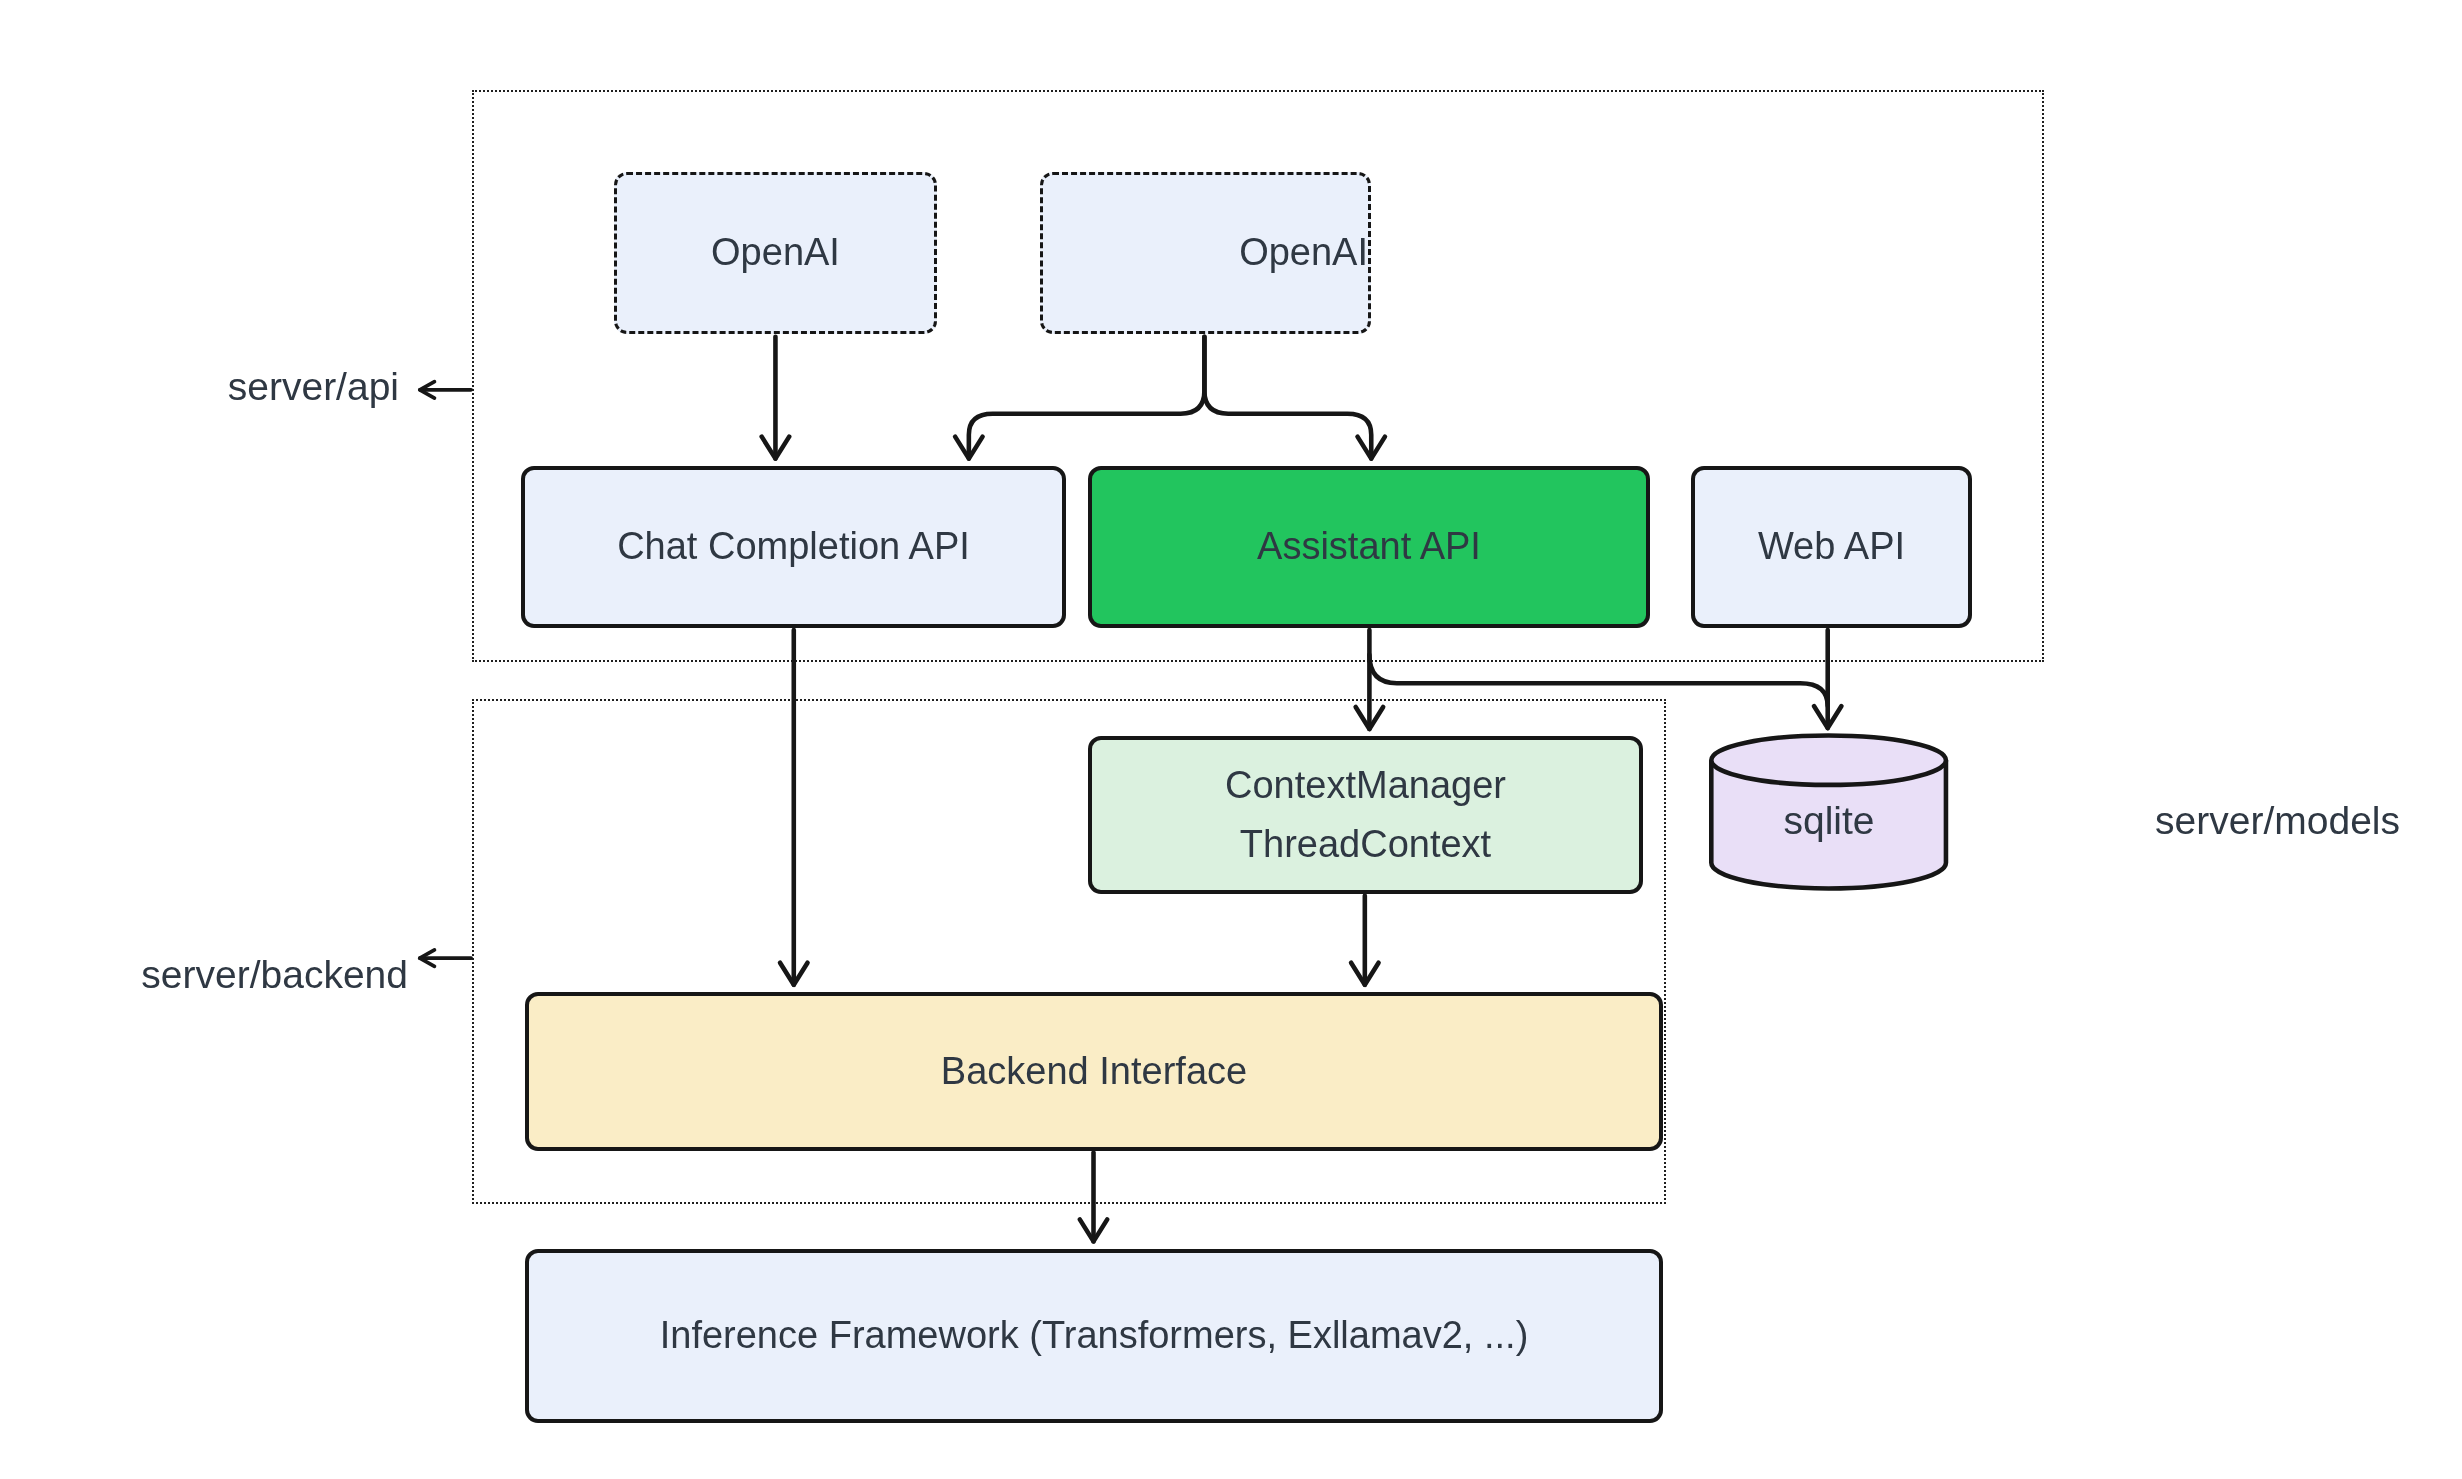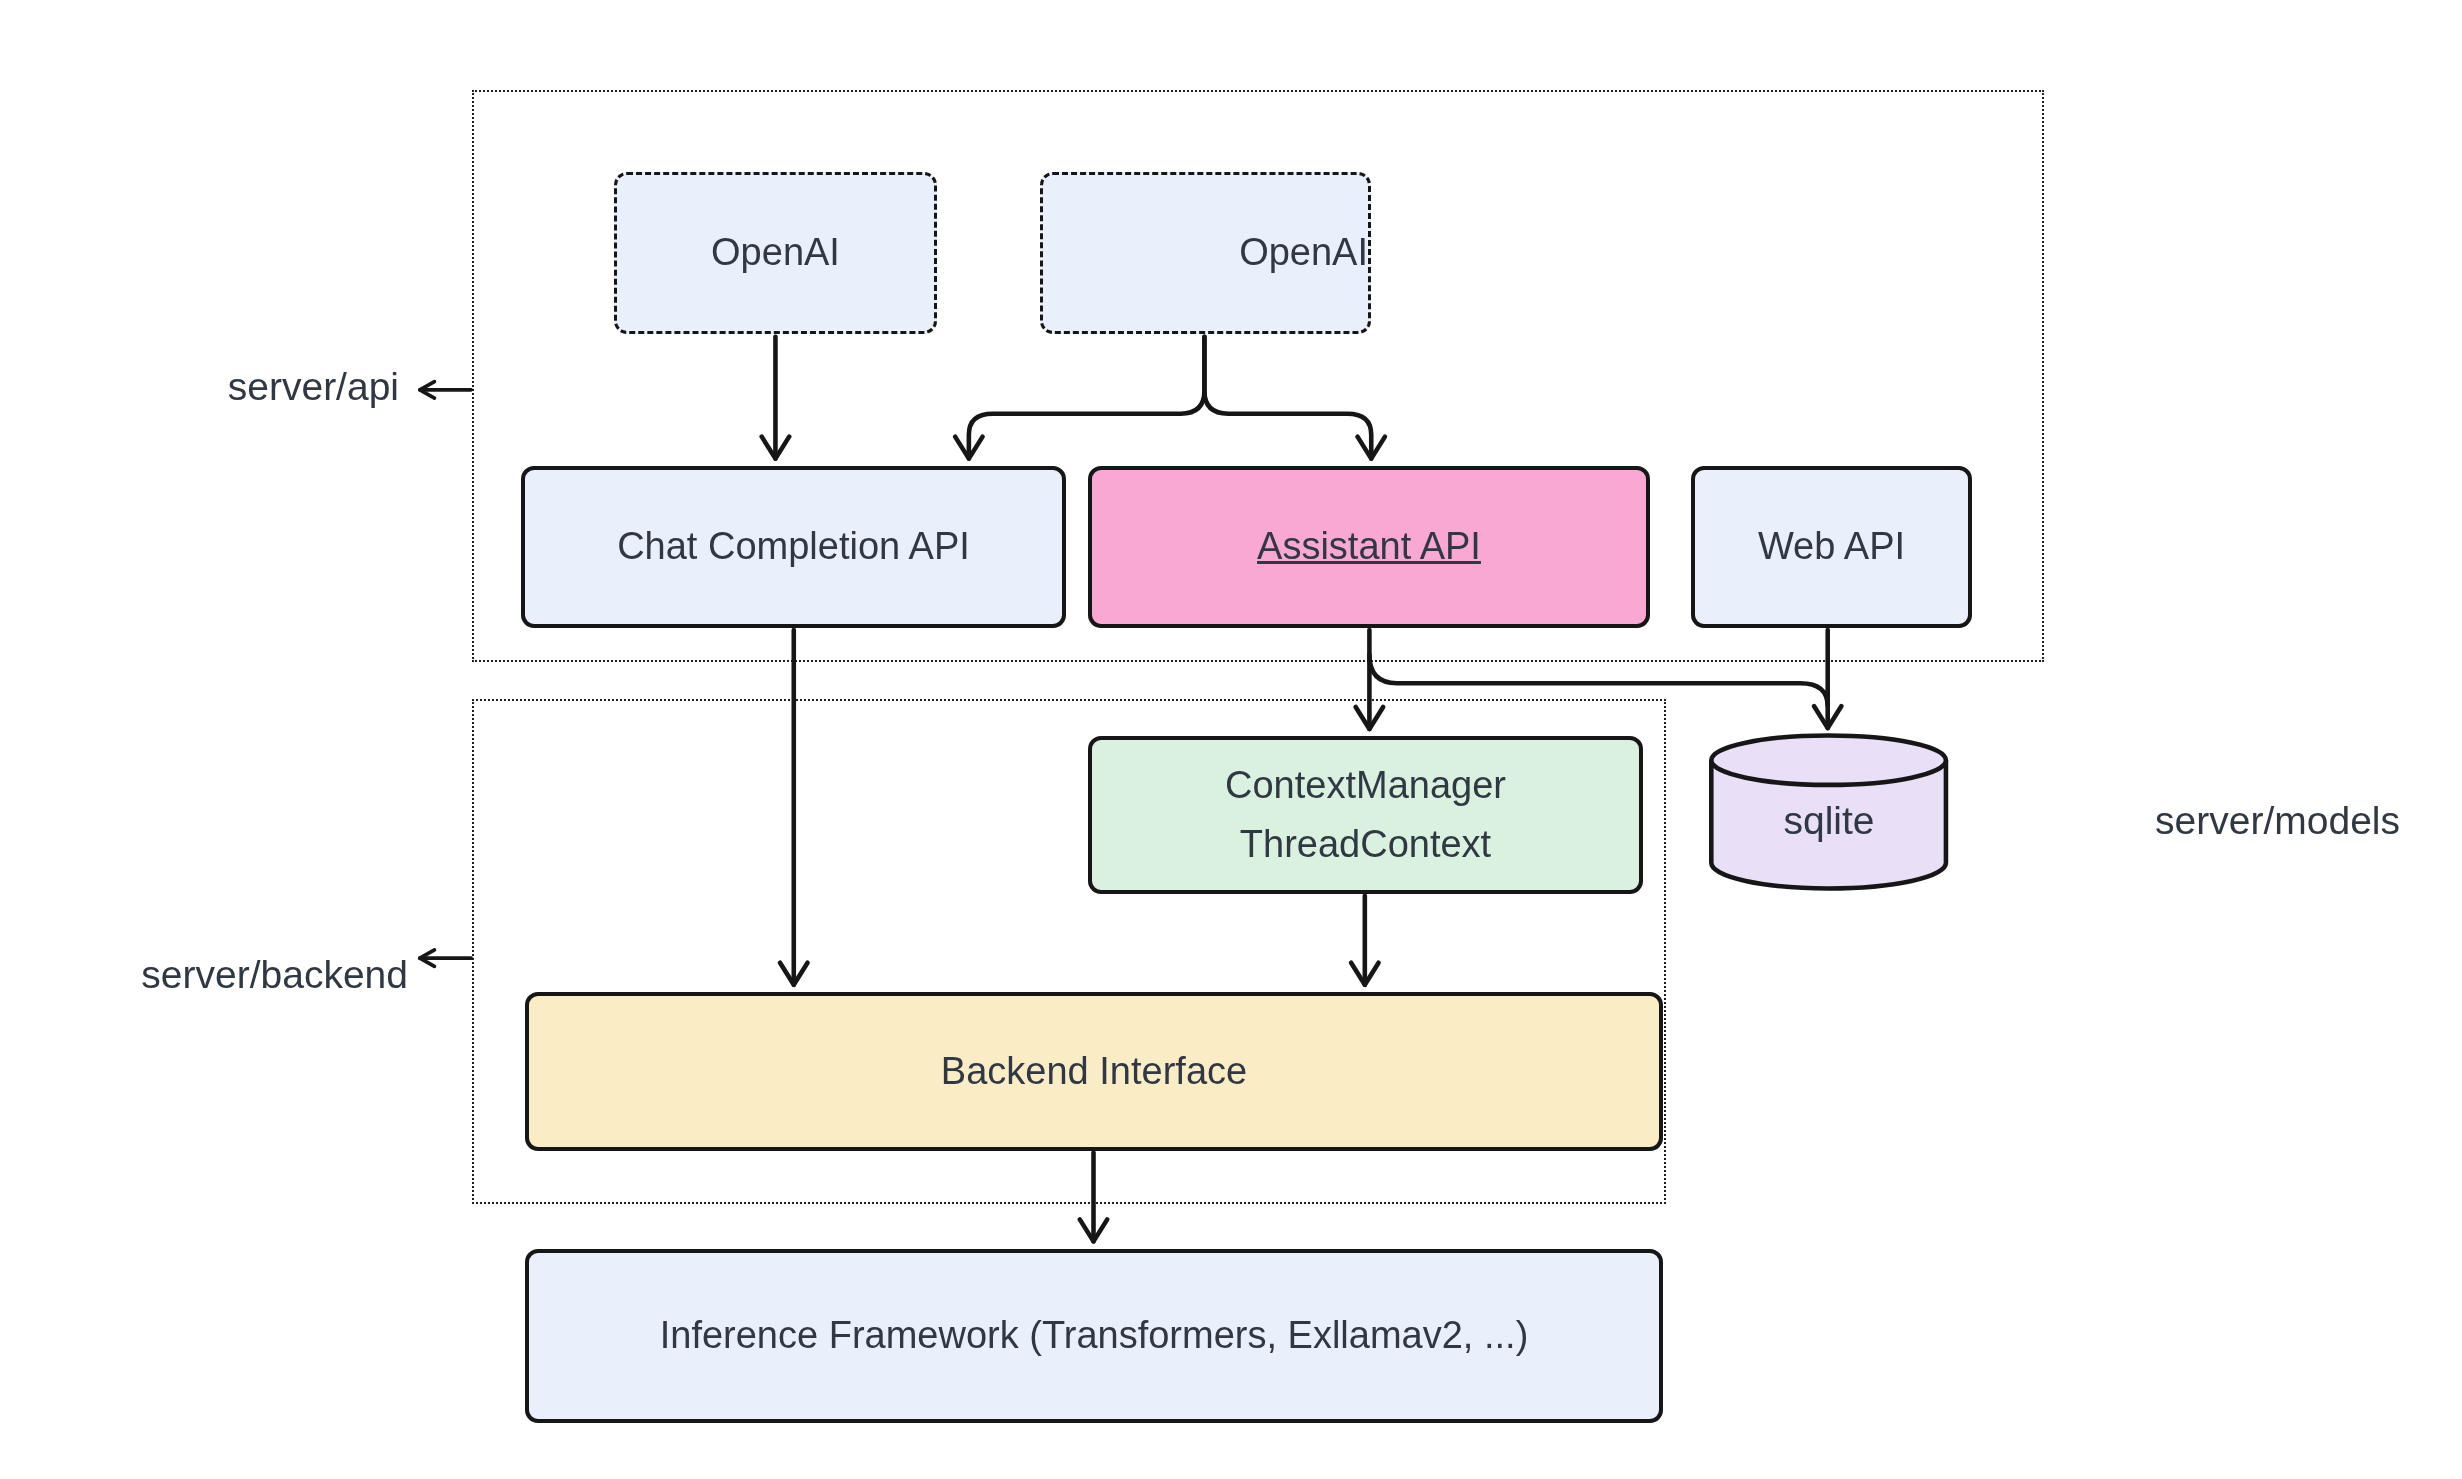--- a/index.html
+++ b/index.html
@@ -113,21 +113,21 @@
   </div>
 
   <div class="node dashed n-openai" style="background-color: rgb(234, 240, 251);">
     <span>OpenAI</span>
   </div>
 
   <div class="node n-chat" style="background-color: rgb(234, 240, 251);">
     <span>Chat Completion API</span>
   </div>
 
-  <div class="node n-assistant" style="background-color: #f9a8d4; text-decoration: underline;">
+  <div class="node n-assistant" style="background-color: #22c55e;">
     <span>Assistant API</span>
   </div>
 
   <div class="node n-web" style="background-color: rgb(234, 240, 251);">
     <span>Web API</span>
   </div>
 
   <div class="node n-context" style="background-color: rgb(219, 241, 223);">
     <span>ContextManager</span>
     <span>ThreadContext</span>

